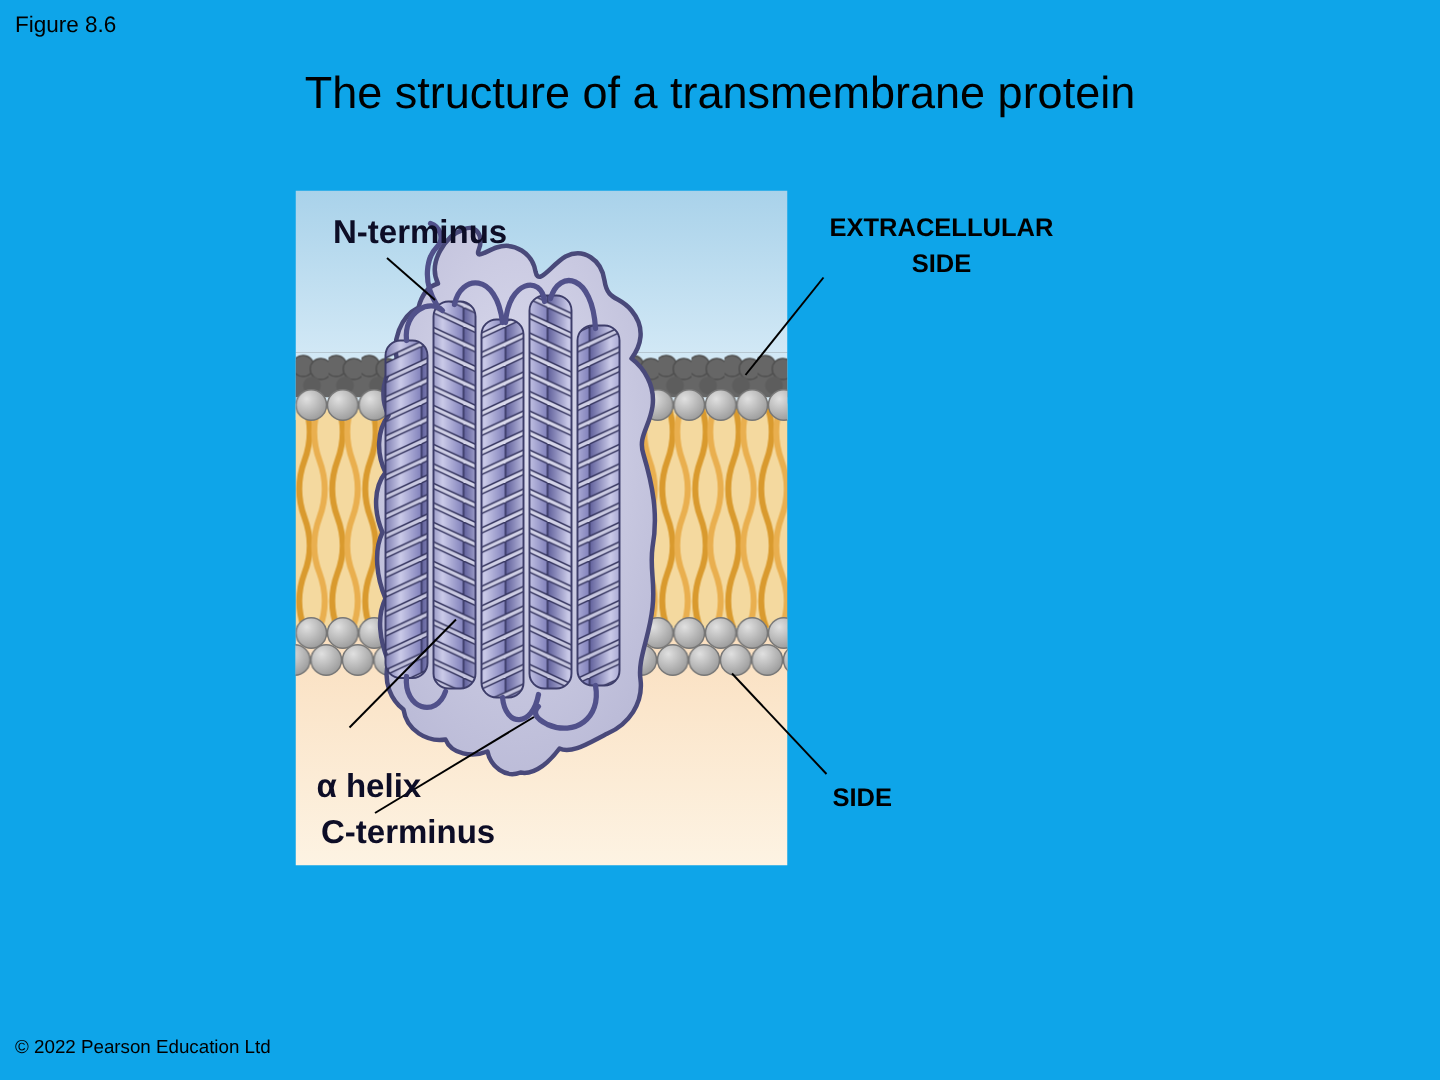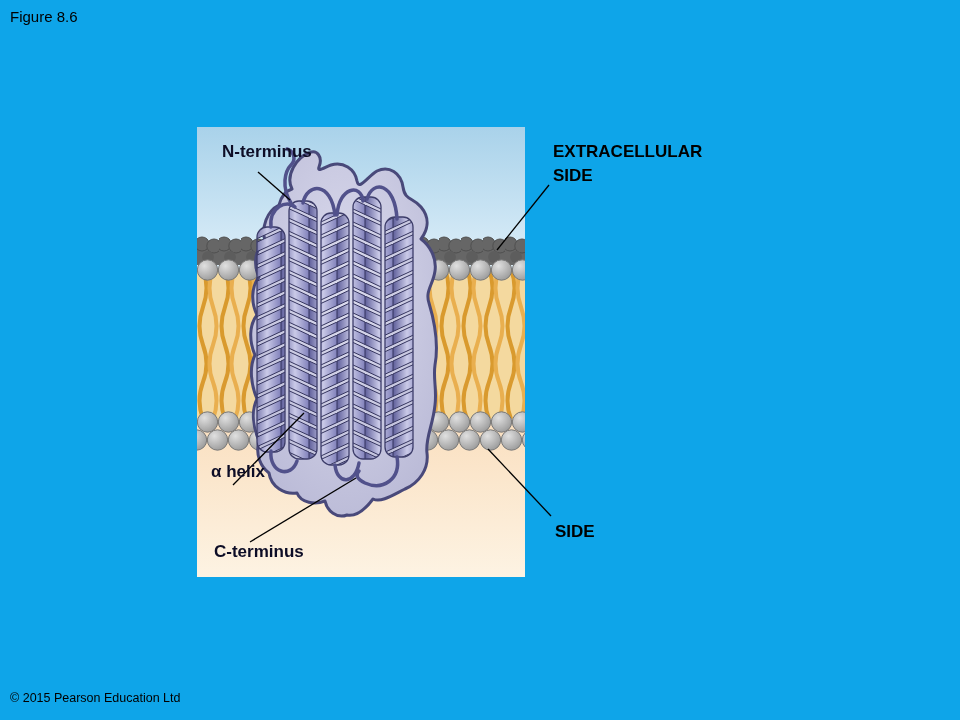--- a/index.html
+++ b/index.html
@@ -1,32 +1,33 @@
 <!DOCTYPE html>
 <html><head>
 <meta charset="utf-8">
 <style>
   html,body{margin:0;padding:0;background:#fff;}
   .slide{position:relative;width:960px;height:720px;background:#0ea5e9;
          font-family:"Liberation Sans",sans-serif;overflow:hidden;}
   .abs{position:absolute;}
   .fig-label{font-size:15px;color:#000;}
   .title{font-size:30px;color:#000;text-align:center;width:100%;}
-  .blabel{font-weight:bold;font-size:17px;color:#0d0d26;white-space:nowrap;}
-  .side-label{font-weight:bold;font-size:17px;color:#000;line-height:24px;white-space:nowrap;}
+  .blabel{font-weight:bold;font-size:22px;color:#0d0d26;white-space:nowrap;}
+  .side-label{font-weight:bold;font-size:17px;color:#000;line-height:24px;white-space:nowrap;text-align:center;}
   .copyright{font-size:12.5px;color:#000;}
   .overlay{pointer-events:none;}
 </style>
 </head>
 <body>
 
 <div class="slide">
 
   <div class="abs fig-label" style="left:10px;top:8px;">Figure 8.6</div>
 
+  <div class="abs title" style="left:0;top:46px;">The structure of a transmembrane protein</div>
 
   <svg class="abs" style="left:197px;top:127px;" width="328" height="450" viewBox="0 0 328 450">
     <defs>
       <linearGradient id="skyGrad" x1="0" y1="0" x2="0" y2="1">
         <stop offset="0" stop-color="#a9d2ea"></stop>
         <stop offset="1" stop-color="#e2f1fa"></stop>
       </linearGradient>
       <linearGradient id="cytoGrad" x1="0" y1="0" x2="0" y2="1">
         <stop offset="0" stop-color="#fadfbf"></stop>
         <stop offset="1" stop-color="#fdf3e3"></stop>
@@ -125,23 +126,23 @@
     </g>
   </svg>
 
   <div class="abs blabel" style="left:222px;top:142px;z-index:6;">N-terminus</div>
 
   <div class="abs side-label" style="left:553px;top:140px;z-index:6;">
     <div>EXTRACELLULAR</div>
     <div>SIDE</div>
   </div>
 
-  <div class="abs blabel" style="left:211px;top:462px;z-index:6;">α helix</div>
+  <div class="abs blabel" style="left:211px;top:511px;z-index:6;">α helix</div>
 
   <div class="abs blabel" style="left:214px;top:542px;z-index:6;text-align:right;">C-terminus</div>
 
   <div class="abs side-label" style="left:555px;top:520px;z-index:6;">
     <div>SIDE</div>
   </div>
 
-  <div class="abs copyright" style="left:10px;top:691px;">© 2015 Pearson Education Ltd</div>
+  <div class="abs copyright" style="left:10px;top:691px;">© 2022 Pearson Education Ltd</div>
 
 </div>
 
 </body></html>

